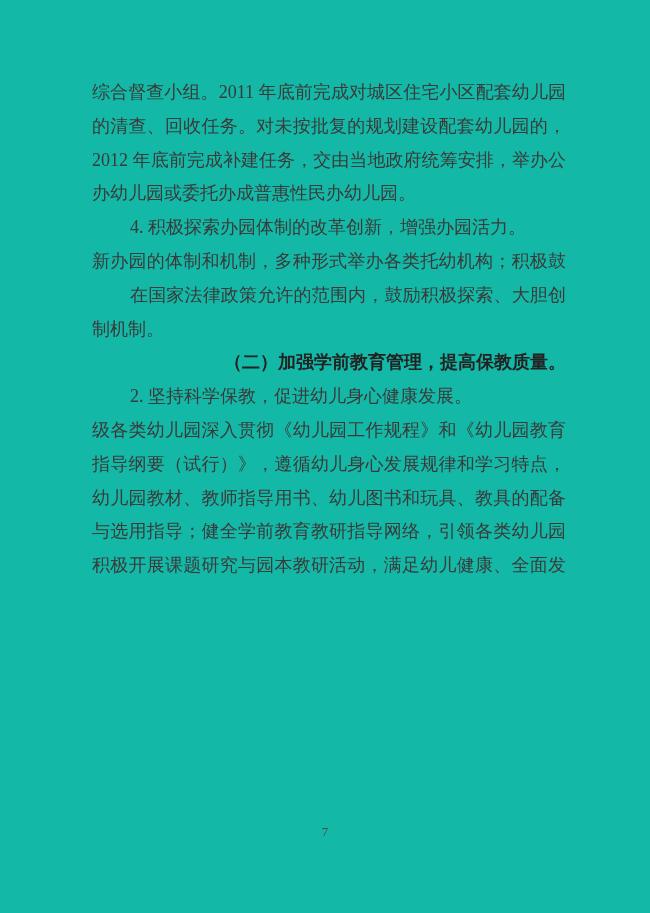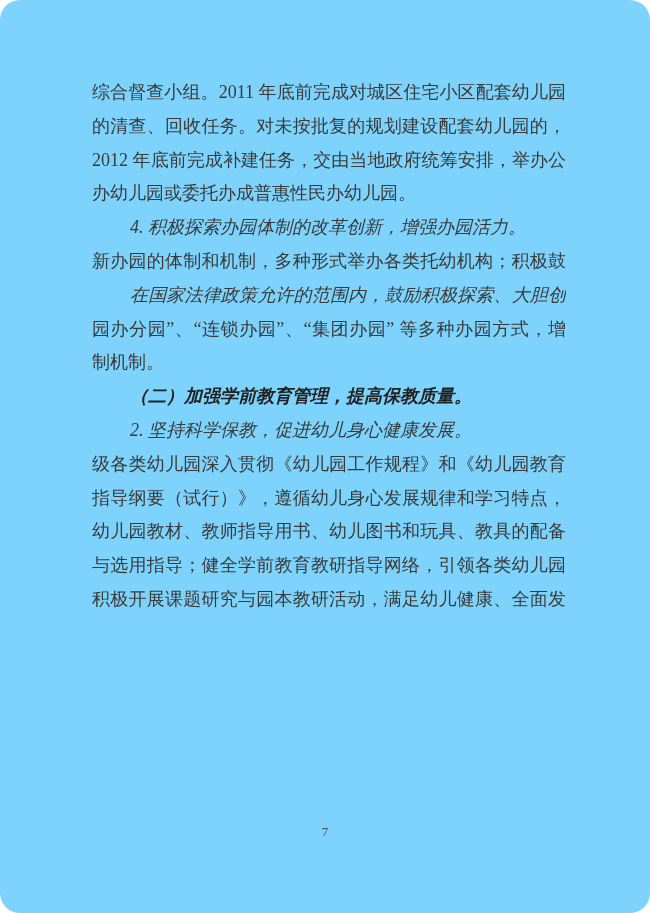--- a/index.html
+++ b/index.html
@@ -4,24 +4,23 @@
 <style>
   html, body {
     margin: 0;
     padding: 0;
     background: #ffffff;
   }
   .page {
     position: relative;
     width: 650px;
     height: 913px;
-    background: #7dd3fc;
+    background: #14b8a6;
     overflow: hidden;
     font-family: "Liberation Serif", "DejaVu Serif", serif;
-    border-radius: 20px;
   }
   .text-block {
     position: absolute;
     left: 92px;
     top: 76px;
     width: 474px;
   }
   .line {
     height: 33.8px;
     line-height: 33.8px;
@@ -32,25 +31,25 @@
     text-align: left;
     font-feature-settings: "halt" 1;
   }
   .line.justify {
     text-align: justify;
     text-align-last: justify;
     text-justify: inter-character;
   }
   .line.indent {
     padding-left: 38px;
-    font-style: italic;
   }
   .line.bold {
     font-weight: 700;
     color: #222222;
+    text-align: right;
   }
   .page-number {
     position: absolute;
     top: 822px;
     left: 0;
     width: 650px;
     height: 20px;
     line-height: 20px;
     text-align: center;
     font-size: 13px;
@@ -62,21 +61,20 @@
 
 <div class="page">
   <div class="text-block">
     <div class="line justify">综合督查小组。2011 年底前完成对城区住宅小区配套幼儿园</div>
     <div class="line justify">的清查、回收任务。对未按批复的规划建设配套幼儿园的，</div>
     <div class="line justify">2012 年底前完成补建任务，交由当地政府统筹安排，举办公</div>
     <div class="line">办幼儿园或委托办成普惠性民办幼儿园。</div>
     <div class="line indent">4. 积极探索办园体制的改革创新，增强办园活力。</div>
     <div class="line justify">新办园的体制和机制，多种形式举办各类托幼机构；积极鼓</div>
     <div class="line indent justify">在国家法律政策允许的范围内，鼓励积极探索、大胆创</div>
-    <div class="line justify">园办分园”、“连锁办园”、“集团办园” 等多种办园方式，增</div>
     <div class="line">制机制。</div>
     <div class="line indent bold">（二）加强学前教育管理，提高保教质量。</div>
     <div class="line indent">2. 坚持科学保教，促进幼儿身心健康发展。</div>
     <div class="line justify">级各类幼儿园深入贯彻《幼儿园工作规程》和《幼儿园教育</div>
     <div class="line justify">指导纲要（试行）》，遵循幼儿身心发展规律和学习特点，面</div>
     <div class="line justify">幼儿园教材、教师指导用书、幼儿图书和玩具、教具的配备</div>
     <div class="line justify">与选用指导；健全学前教育教研指导网络，引领各类幼儿园</div>
     <div class="line justify">积极开展课题研究与园本教研活动，满足幼儿健康、全面发</div>
   </div>
   <div class="page-number">7</div>

